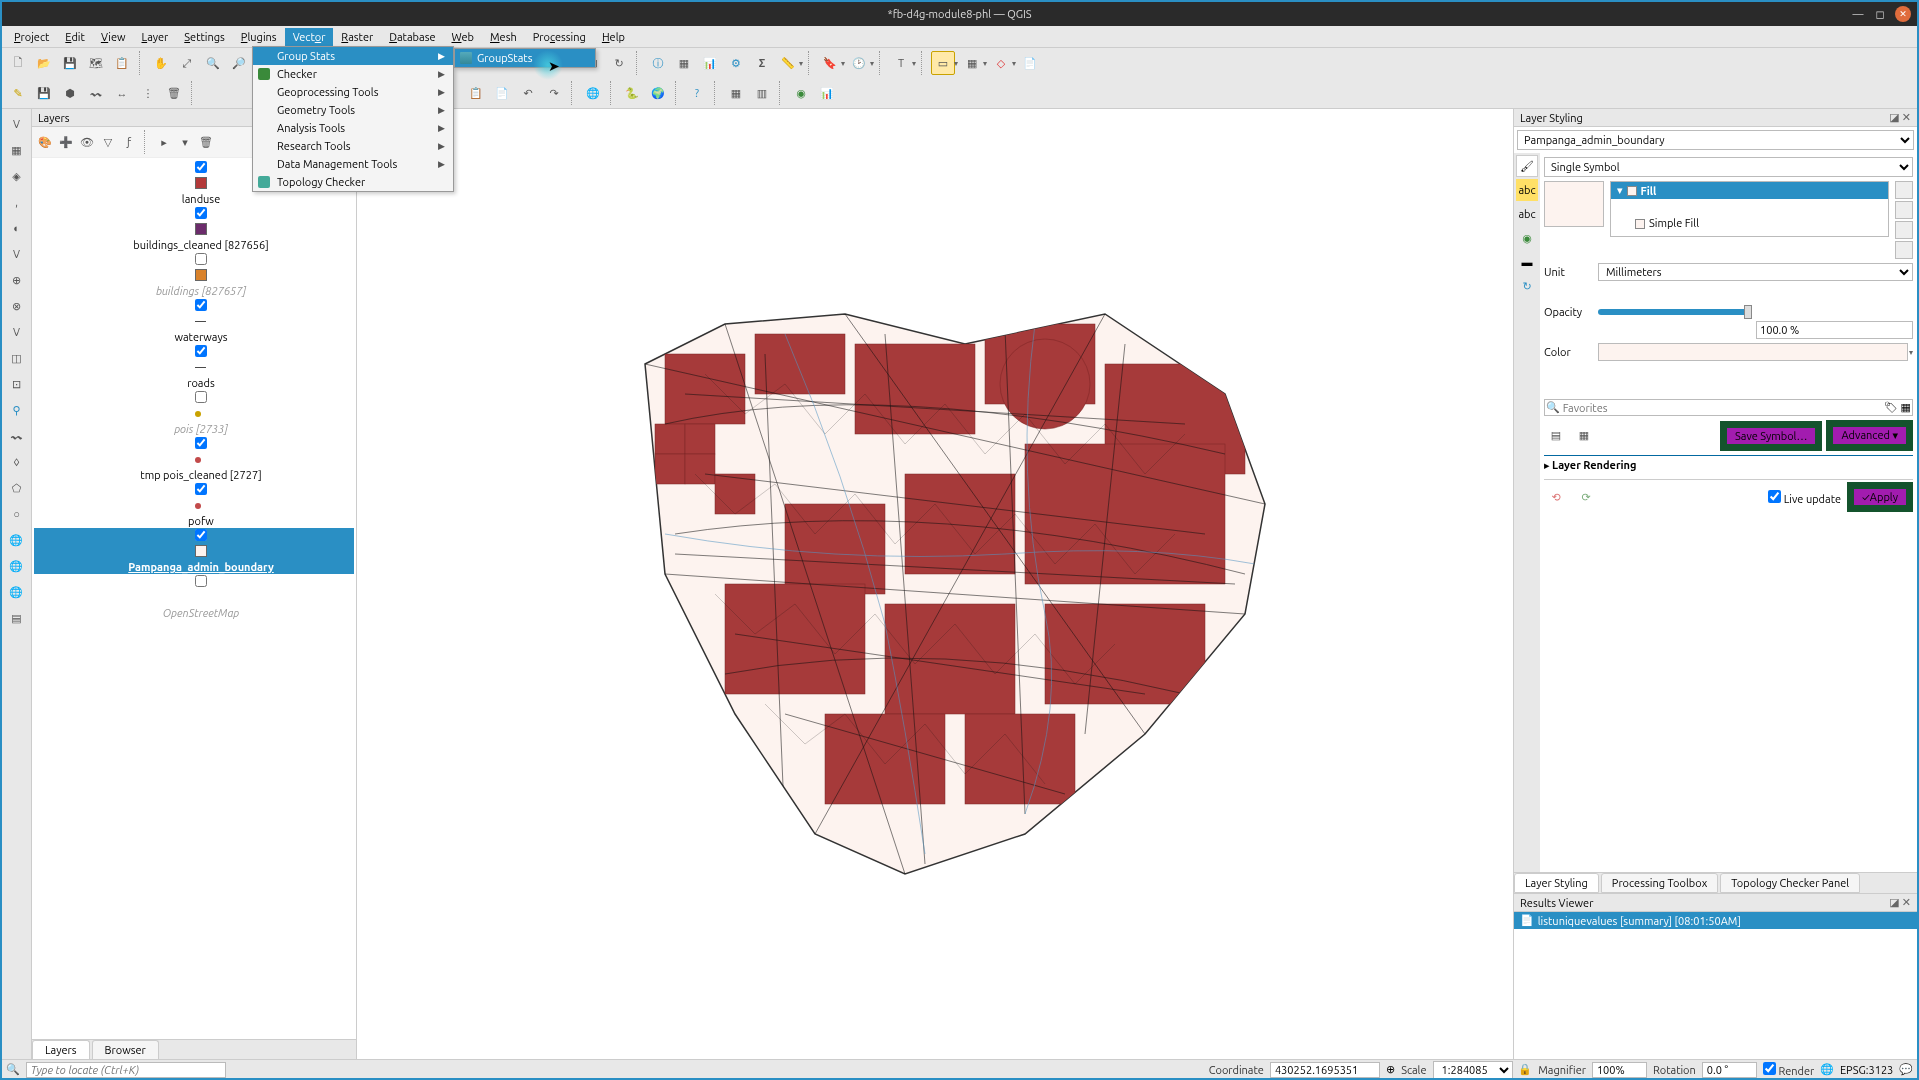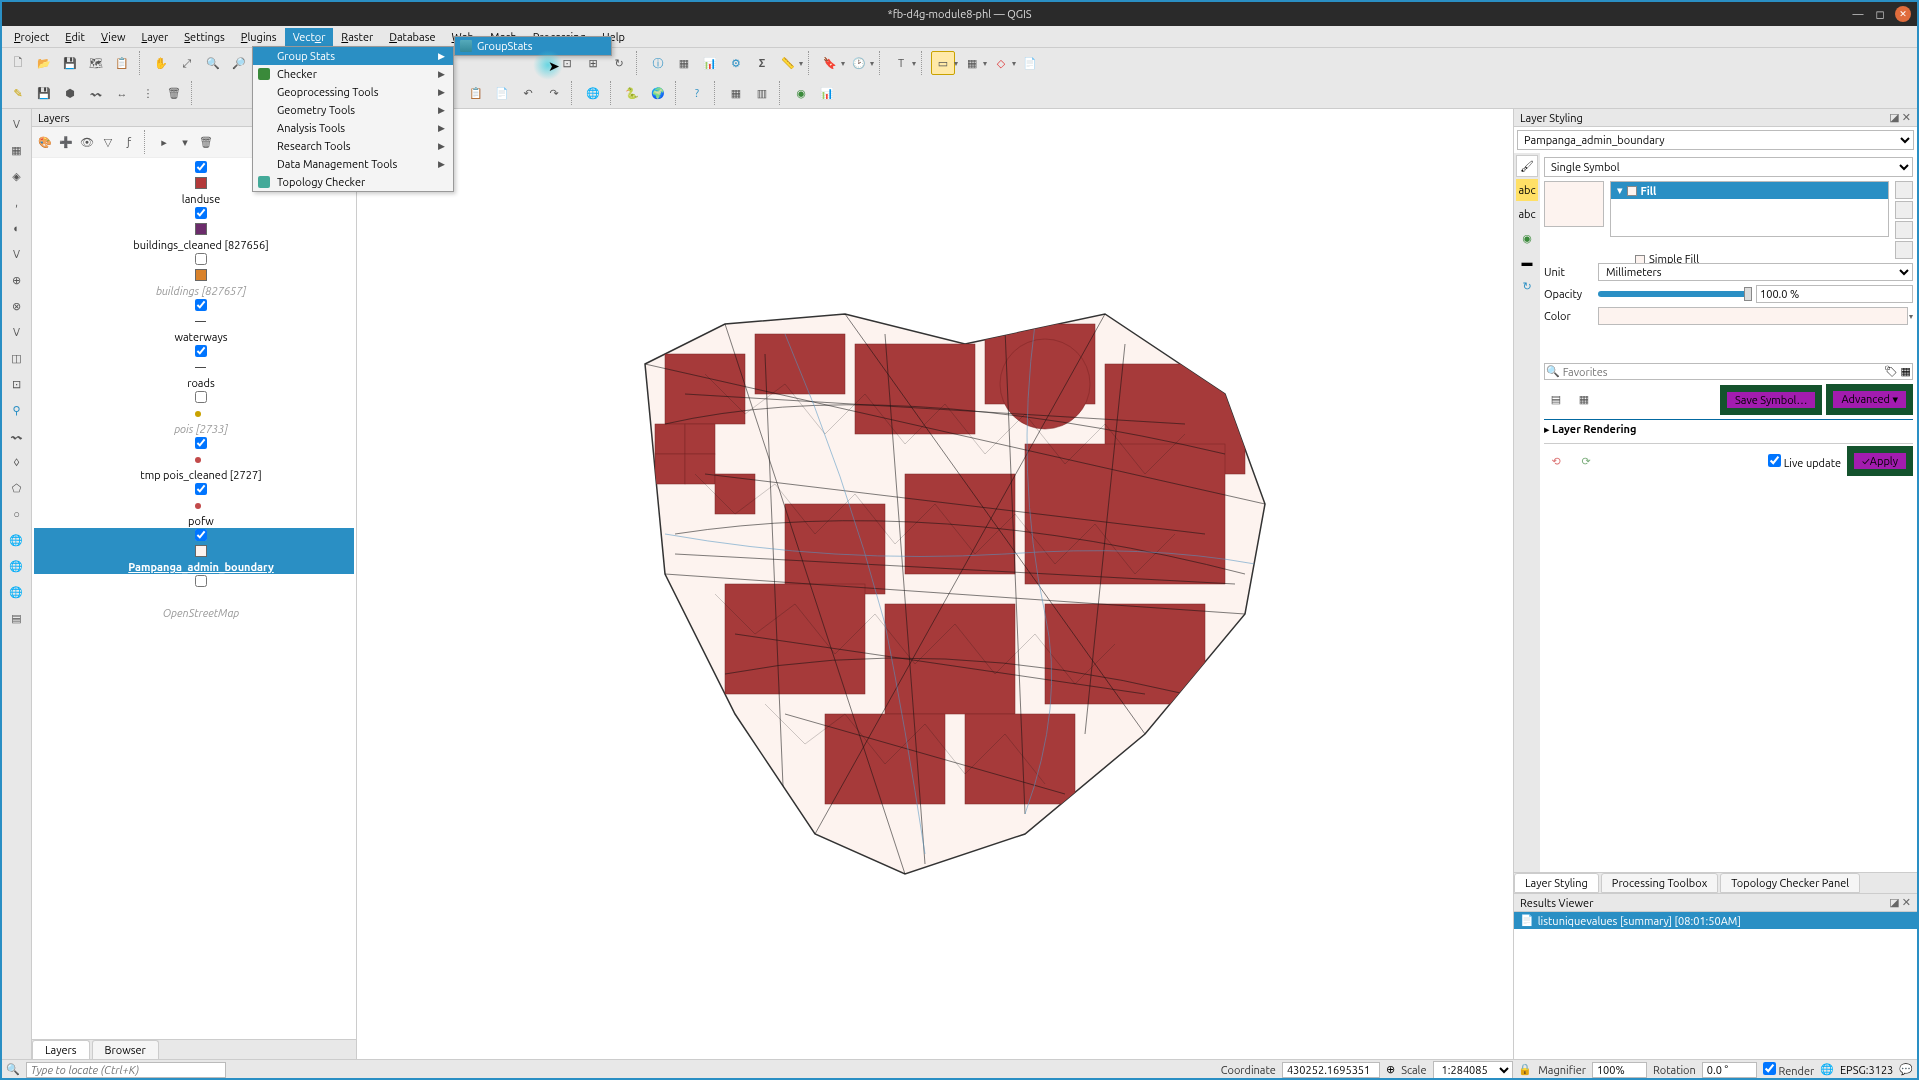--- a/index.html
+++ b/index.html
@@ -17,21 +17,21 @@
 .menubar-item.active { background: #2a8fc4; color: #fff; }
 .menubar-item u { text-decoration: underline; }
 
 
 .dropdown { position: absolute; top: 46px; left: 252px; background: #f4f4f4; border: 1px solid #999; box-shadow: 2px 2px 4px rgba(0,0,0,.2); width: 202px; z-index: 100; }
 .dropdown-item { padding: 3px 8px 3px 24px; display: flex; align-items: center; justify-content: space-between; cursor: pointer; position: relative; }
 .dropdown-item.highlighted { background: #2a8fc4; color: #fff; }
 .dropdown-item .arrow { font-size: 9px; color: #555;}
 .dropdown-item.highlighted .arrow { color: #fff;}
 .dropdown-item .mini-icon { position: absolute; left: 5px; width: 12px; height: 12px; }
-.submenu { position: absolute; top: 36px; left: 454px; background: #f4f4f4; border: 1px solid #999; width: 158px; z-index: 101; box-shadow: 2px 2px 4px rgba(0,0,0,.2);}
+.submenu { position: absolute; top: 48px; left: 454px; background: #f4f4f4; border: 1px solid #999; width: 142px; z-index: 101; box-shadow: 2px 2px 4px rgba(0,0,0,.2);}
 .submenu-item { padding: 3px 8px 3px 22px; background: #2a8fc4; color: #fff; position: relative;}
 .submenu-item .mini-icon { position: absolute; left:5px; }
 .cursor-ripple { position: absolute; top: 50px; left: 533px; width: 30px; height: 30px; border-radius: 50%; background: radial-gradient(circle,#48d1e0cc 0%,#48d1e000 70%); z-index: 200; pointer-events:none;}
 .cursor-arrow { position: absolute; top: 58px; left: 548px; z-index: 201; font-size:14px; color:#000; pointer-events:none;}
 
 
 .toolbar-rows { background: #e8e8e8; border-bottom: 1px solid #ccc;}
 .toolbar-row { height: 30px; display: flex; align-items:center; padding: 0 4px; gap:2px;}
 .tb-btn { width: 24px; height: 24px; display:inline-flex; align-items:center; justify-content:center; border:1px solid transparent; border-radius:2px; color:#555; cursor:pointer;}
 .tb-sep { width:5px; height:24px; border-left:1px dotted #999; margin:0 3px;}
@@ -64,21 +64,21 @@
 .styling-body { display:flex; flex:1;}
 .styling-vtabs { width:26px; background:#e8e8e8; display:flex; flex-direction:column; padding-top:2px; gap:2px; align-items:center;}
 .styling-vtabs .vtab{width:22px;height:22px;display:flex;align-items:center;justify-content:center;border:1px solid transparent;cursor:pointer;}
 .styling-vtabs .vtab.active{background:#fff;border-color:#ccc;}
 .styling-content { flex:1; padding:4px; display:flex; flex-direction:column; gap:4px;}
 .style-select{width:100%;border:1px solid #bbb;padding:2px;background:#fff;}
 .symbol-row{display:flex;gap:6px;}
 .symbol-preview{width:60px;height:46px;border:1px solid #bbb;background:#fdf3ef;}
 .symbol-tree{flex:1;border:1px solid #bbb;height:56px;}
 .symbol-tree-header{background:#2a8fc4;color:#fff;padding:2px 6px;display:flex;align-items:center;gap:4px;}
-.symbol-tree-row{padding:18px 6px 2px 24px;display:flex;align-items:flex-end;gap:4px;margin-top:36px;}
+.symbol-tree-row{padding:18px 6px 2px 24px;display:flex;align-items:flex-end;gap:4px;}
 .symbol-side-btns{display:flex;flex-direction:column;gap:2px;}
 .symbol-side-btns .sb{width:18px;height:18px;border:1px solid #bbb;background:#eee;}
 .prop-row{display:flex;align-items:center;gap:4px;}
 .prop-row label{width:50px;}
 .prop-row .field{flex:1;border:1px solid #bbb;padding:1px 3px;background:#fff;height:18px;}
 .slider-track{flex:1;height:6px;background:linear-gradient(to right,#2a8fc4,#2a8fc4);border-radius:3px;position:relative;}
 .slider-thumb{position:absolute;right:0;top:-4px;width:8px;height:14px;background:#ddd;border:1px solid #888;}
 .swatch-search{display:flex;align-items:center;border:1px solid #bbb;padding:1px;gap:3px;}
 .swatch-grid{display:flex;gap:8px;padding:6px 2px;}
 .swatch-item{display:flex;flex-direction:column;align-items:center;font-size:10px;gap:3px;}
@@ -446,21 +446,21 @@
         </div>
         <div class="prop-row">
             <label>Unit</label>
             <select class="field"><option>Millimeters</option></select>
           </div>
         <div class="prop-row">
             <label>Opacity</label>
             <div class="slider-track">
               <div class="slider-thumb"></div>
             </div>
-            <input class="field" style="flex: 0 0 60px;" value="100.0 %">
+            <input class="field" style="flex: 0 0 60px; margin-top: 36px;" value="100.0 %">
           </div>
         <div class="prop-row">
             <label>Color</label>
             <div class="field" style="background:#fdf3ef"></div>
             <span class="tb-dropdown">▾</span>
           </div>
         <div style="height:30px"></div>
         <div class="swatch-search">
           <span>🔍</span>
           <input style="border: none; flex: 1 1 0%; outline: none;" placeholder="Favorites">
@@ -502,21 +502,21 @@
       <div class="results-body"></div>
     </div>
   </div>
 </div>
 
 <div class="statusbar">
   <span>🔍</span>
   <input class="locator" placeholder="Type to locate (Ctrl+K)" style="">
   <span class="spacer"></span>
   <label>Coordinate</label>
-  <input class="field" style="width: 98px;" value="430252.1695351">
+  <input class="field" style="width: 110px;" value="430252.1695351">
   <span>⊕</span>
   <label>Scale</label>
   <select class="field" style="width:80px"><option>1:284085</option></select>
   <span>🔒</span>
   <label>Magnifier</label>
   <input class="field" style="width: 55px;" value="100%">
   <label>Rotation</label>
   <input class="field" style="width: 55px;" value="0.0 °">
   <label><input type="checkbox" checked="" style=""> <span>Render</span></label>
   <span>🌐</span>

